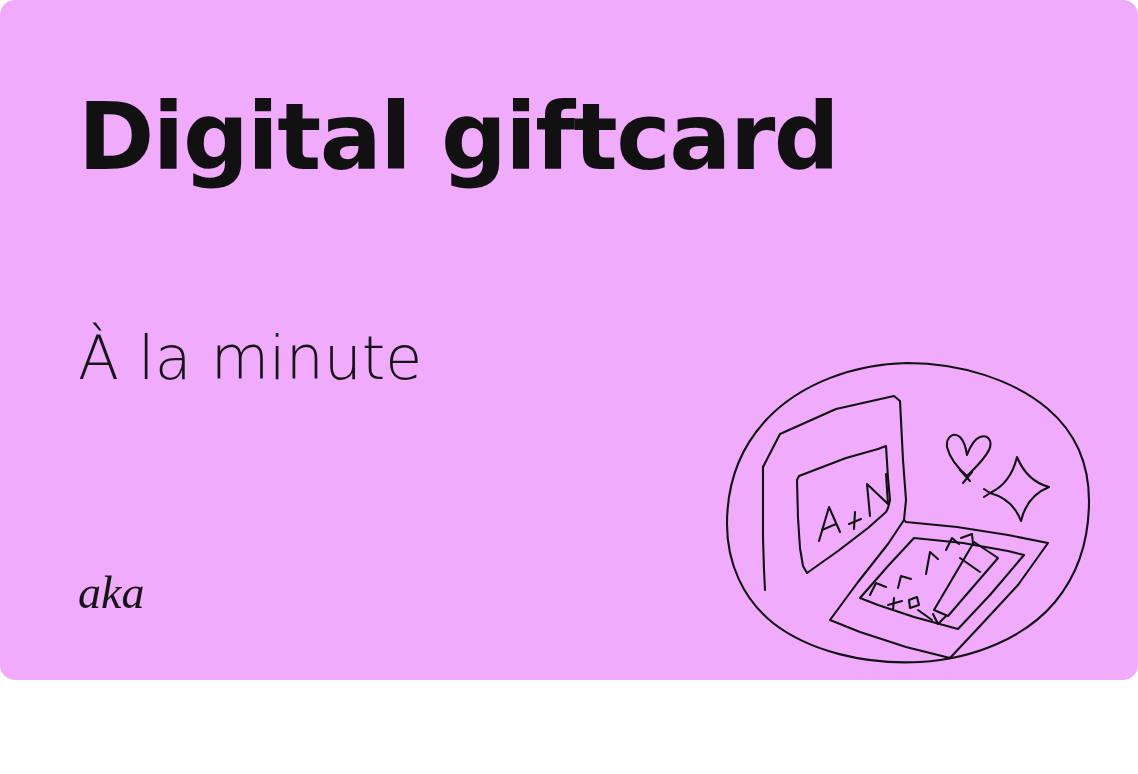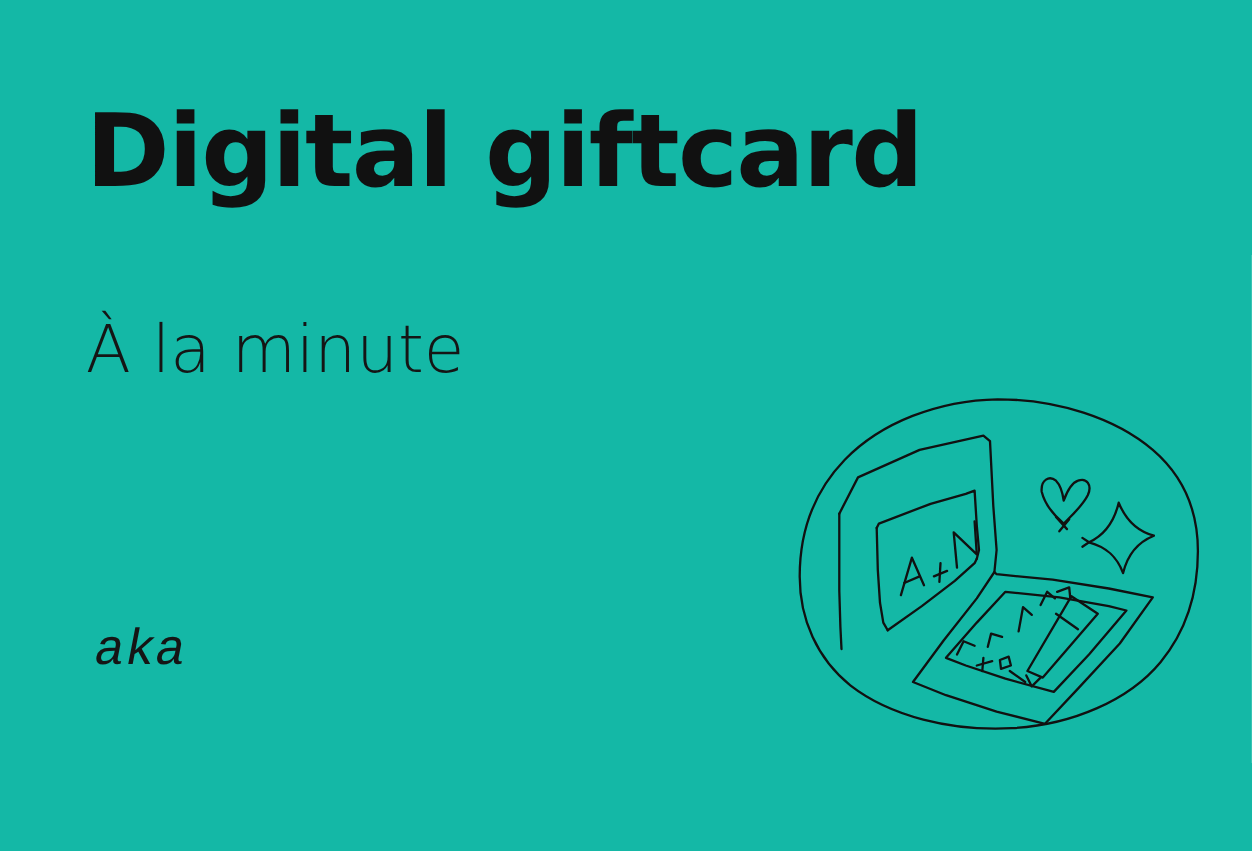--- a/index.html
+++ b/index.html
@@ -9,22 +9,23 @@
   body {
     width: 1138px;
     height: 774px;
     background: #ffffff;
     font-family: "Liberation Sans", sans-serif;
     overflow: hidden;
   }
   .slide {
     position: relative;
     width: 1138px;
-    height: 774px;
-    background: #14b8a6;
+    height: 680px;
+    background: #f0abfc;
+    border-radius: 15px;
   }
 
   
   .text-col {
     position: absolute;
     left: 78px;
     top: 0;
     width: 620px;
     height: 774px;
   }
@@ -47,27 +48,27 @@
     left: 0;
     top: 276px;
     font-family: "DejaVu Sans", sans-serif;
     font-size: 60px;
     font-weight: 300;
     line-height: 1.42;
     letter-spacing: 0px;
     color: #151515;
     white-space: nowrap;
   }
-  .subtitle .line { display: block; }
+  .subtitle .line { display: block; margin-top: 40px; }
 
   .aka-block {
     position: absolute;
-    left: 8px;
+    left: 0;
     top: 558px;
-    font-family: Liberation Mono, monospace;
+    font-family: Liberation Serif, serif;
     font-size: 46px;
     font-weight: 300;
     font-style: italic;
     line-height: 1.52;
     color: #151515;
     white-space: nowrap;
   }
   .aka-block .line { display: block; }
 
   

